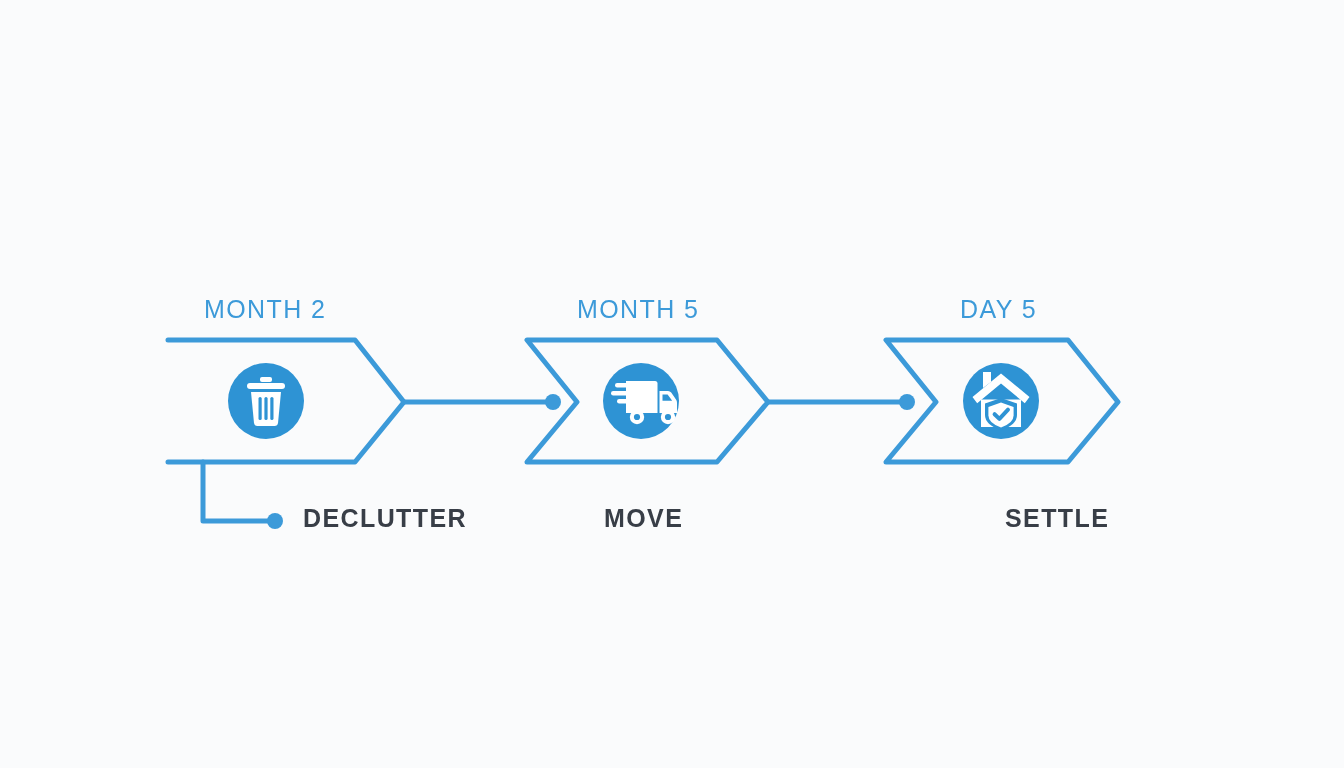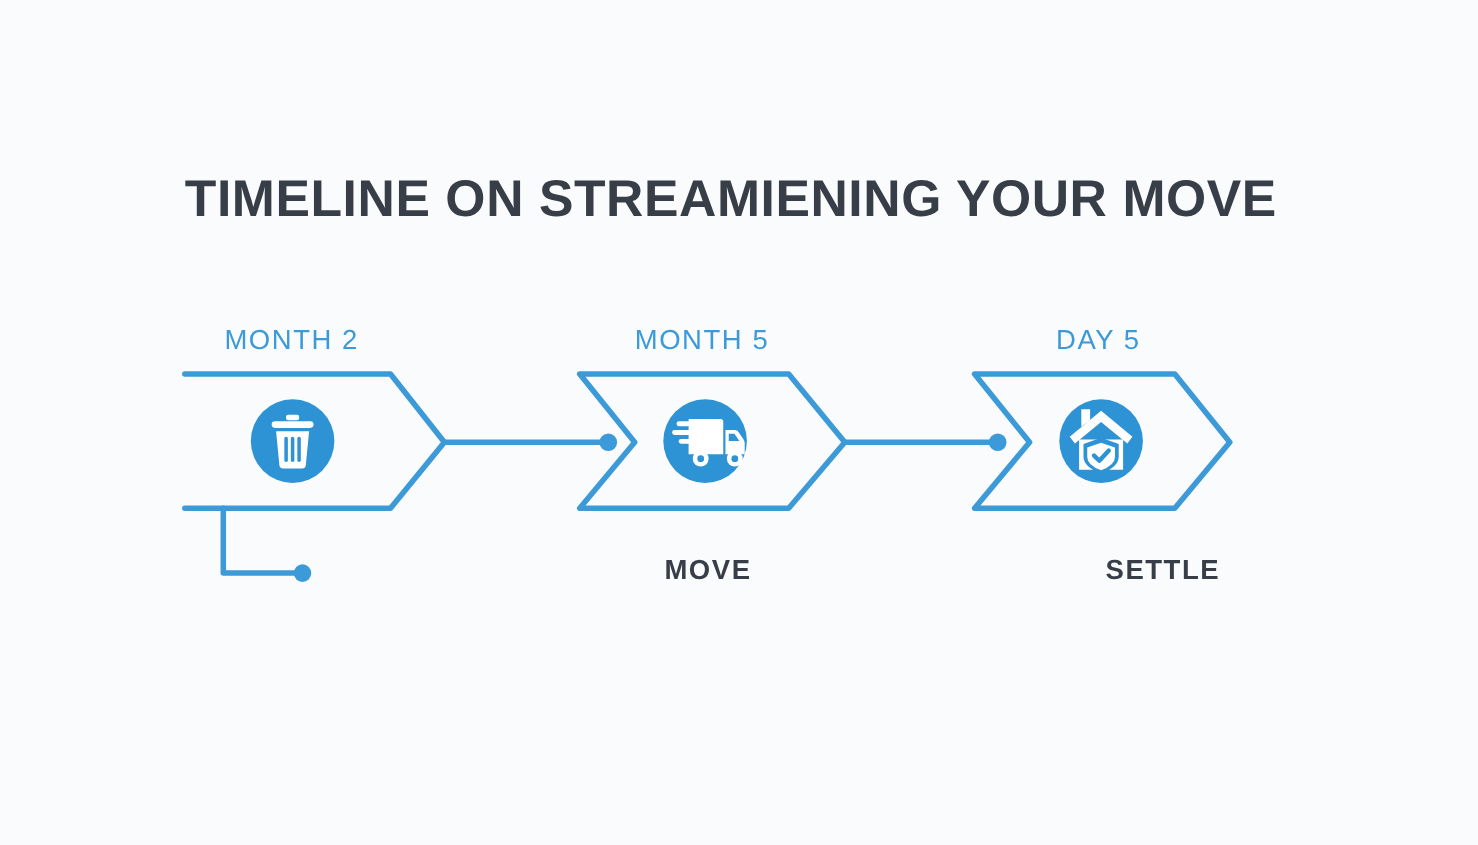--- a/index.html
+++ b/index.html
@@ -164,22 +164,22 @@
         <path d="M 1001 402.5 L 1013.6 406.9 L 1013.6 415.4
                  Q 1013.6 422.9 1001 427.4 Q 988.4 422.9 988.4 415.4
                  L 988.4 406.9 Z"></path>
 
         <path d="M 994.6 414.2 L 999.4 418.9 L 1008 409.6" fill="none" stroke="#2e93d4" stroke-width="4" stroke-linecap="round" stroke-linejoin="round"></path>
       </g>
     </g>
 
   </svg>
 
-  <div class="title">TIMELINE ON STREAMIENING YOUR MOVE</div>
 
   <div class="period-label period-1">MONTH 2</div>
   <div class="period-label period-2">MONTH 5</div>
   <div class="period-label period-3">DAY 5</div>
 
+  <div class="caption-label caption-1">DECLUTTER</div>
   <div class="caption-label caption-2">MOVE</div>
   <div class="caption-label caption-3">SETTLE</div>
 
 </div>
 
 </body></html>

